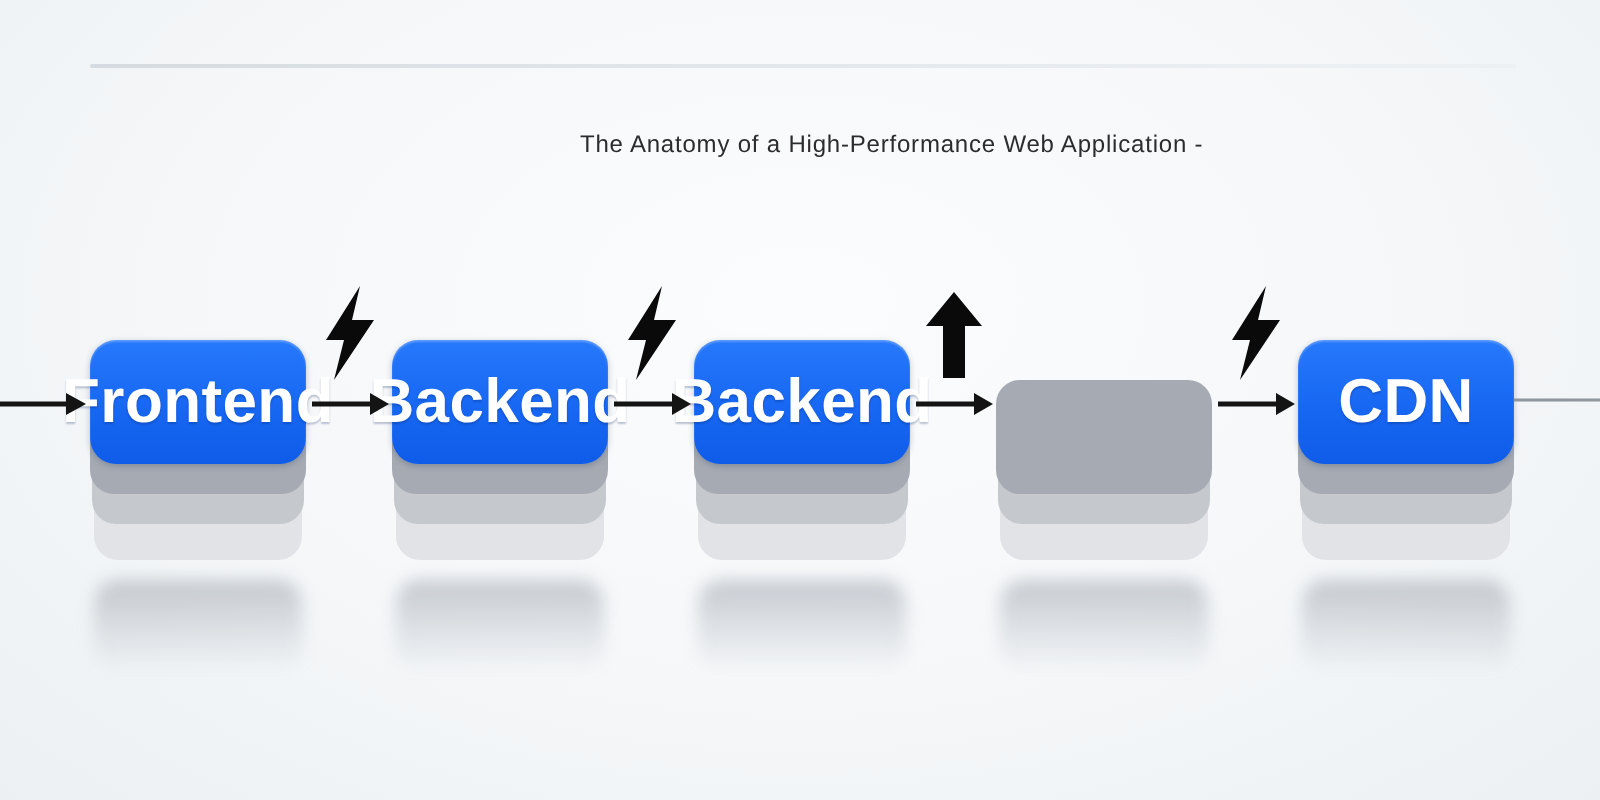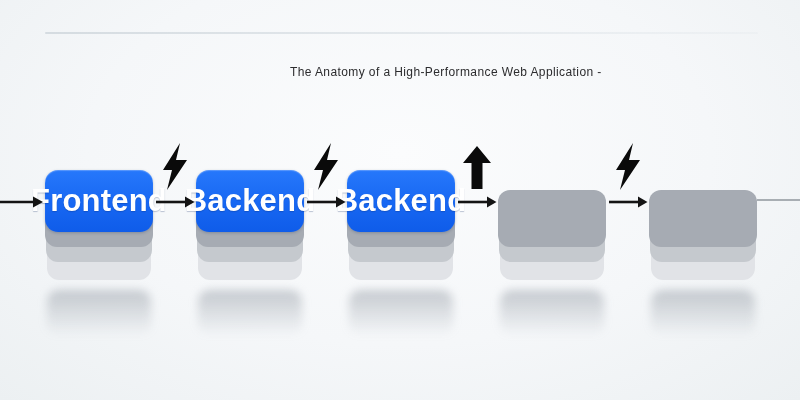--- a/index.html
+++ b/index.html
@@ -88,20 +88,23 @@
     <div class="layer l3"></div>
     <div class="layer l2"></div>
     <div class="layer l1"></div>
   </div>
 
   <div class="node n4">
     <div class="refl"></div>
     <div class="layer l3"></div>
     <div class="layer l2"></div>
     <div class="layer l1"></div>
+    <div class="box">
+      <span>CDN</span>
+    </div>
   </div>
 
   <svg class="flow-svg" viewBox="0 0 800 400">
 
     <g>
       <line x1="0" y1="202" x2="33" y2="202" stroke="#141414" stroke-width="2.6"></line>
       <polygon points="33,196.5 43,202 33,207.5" fill="#141414"></polygon>
     </g>
 
     <g>

